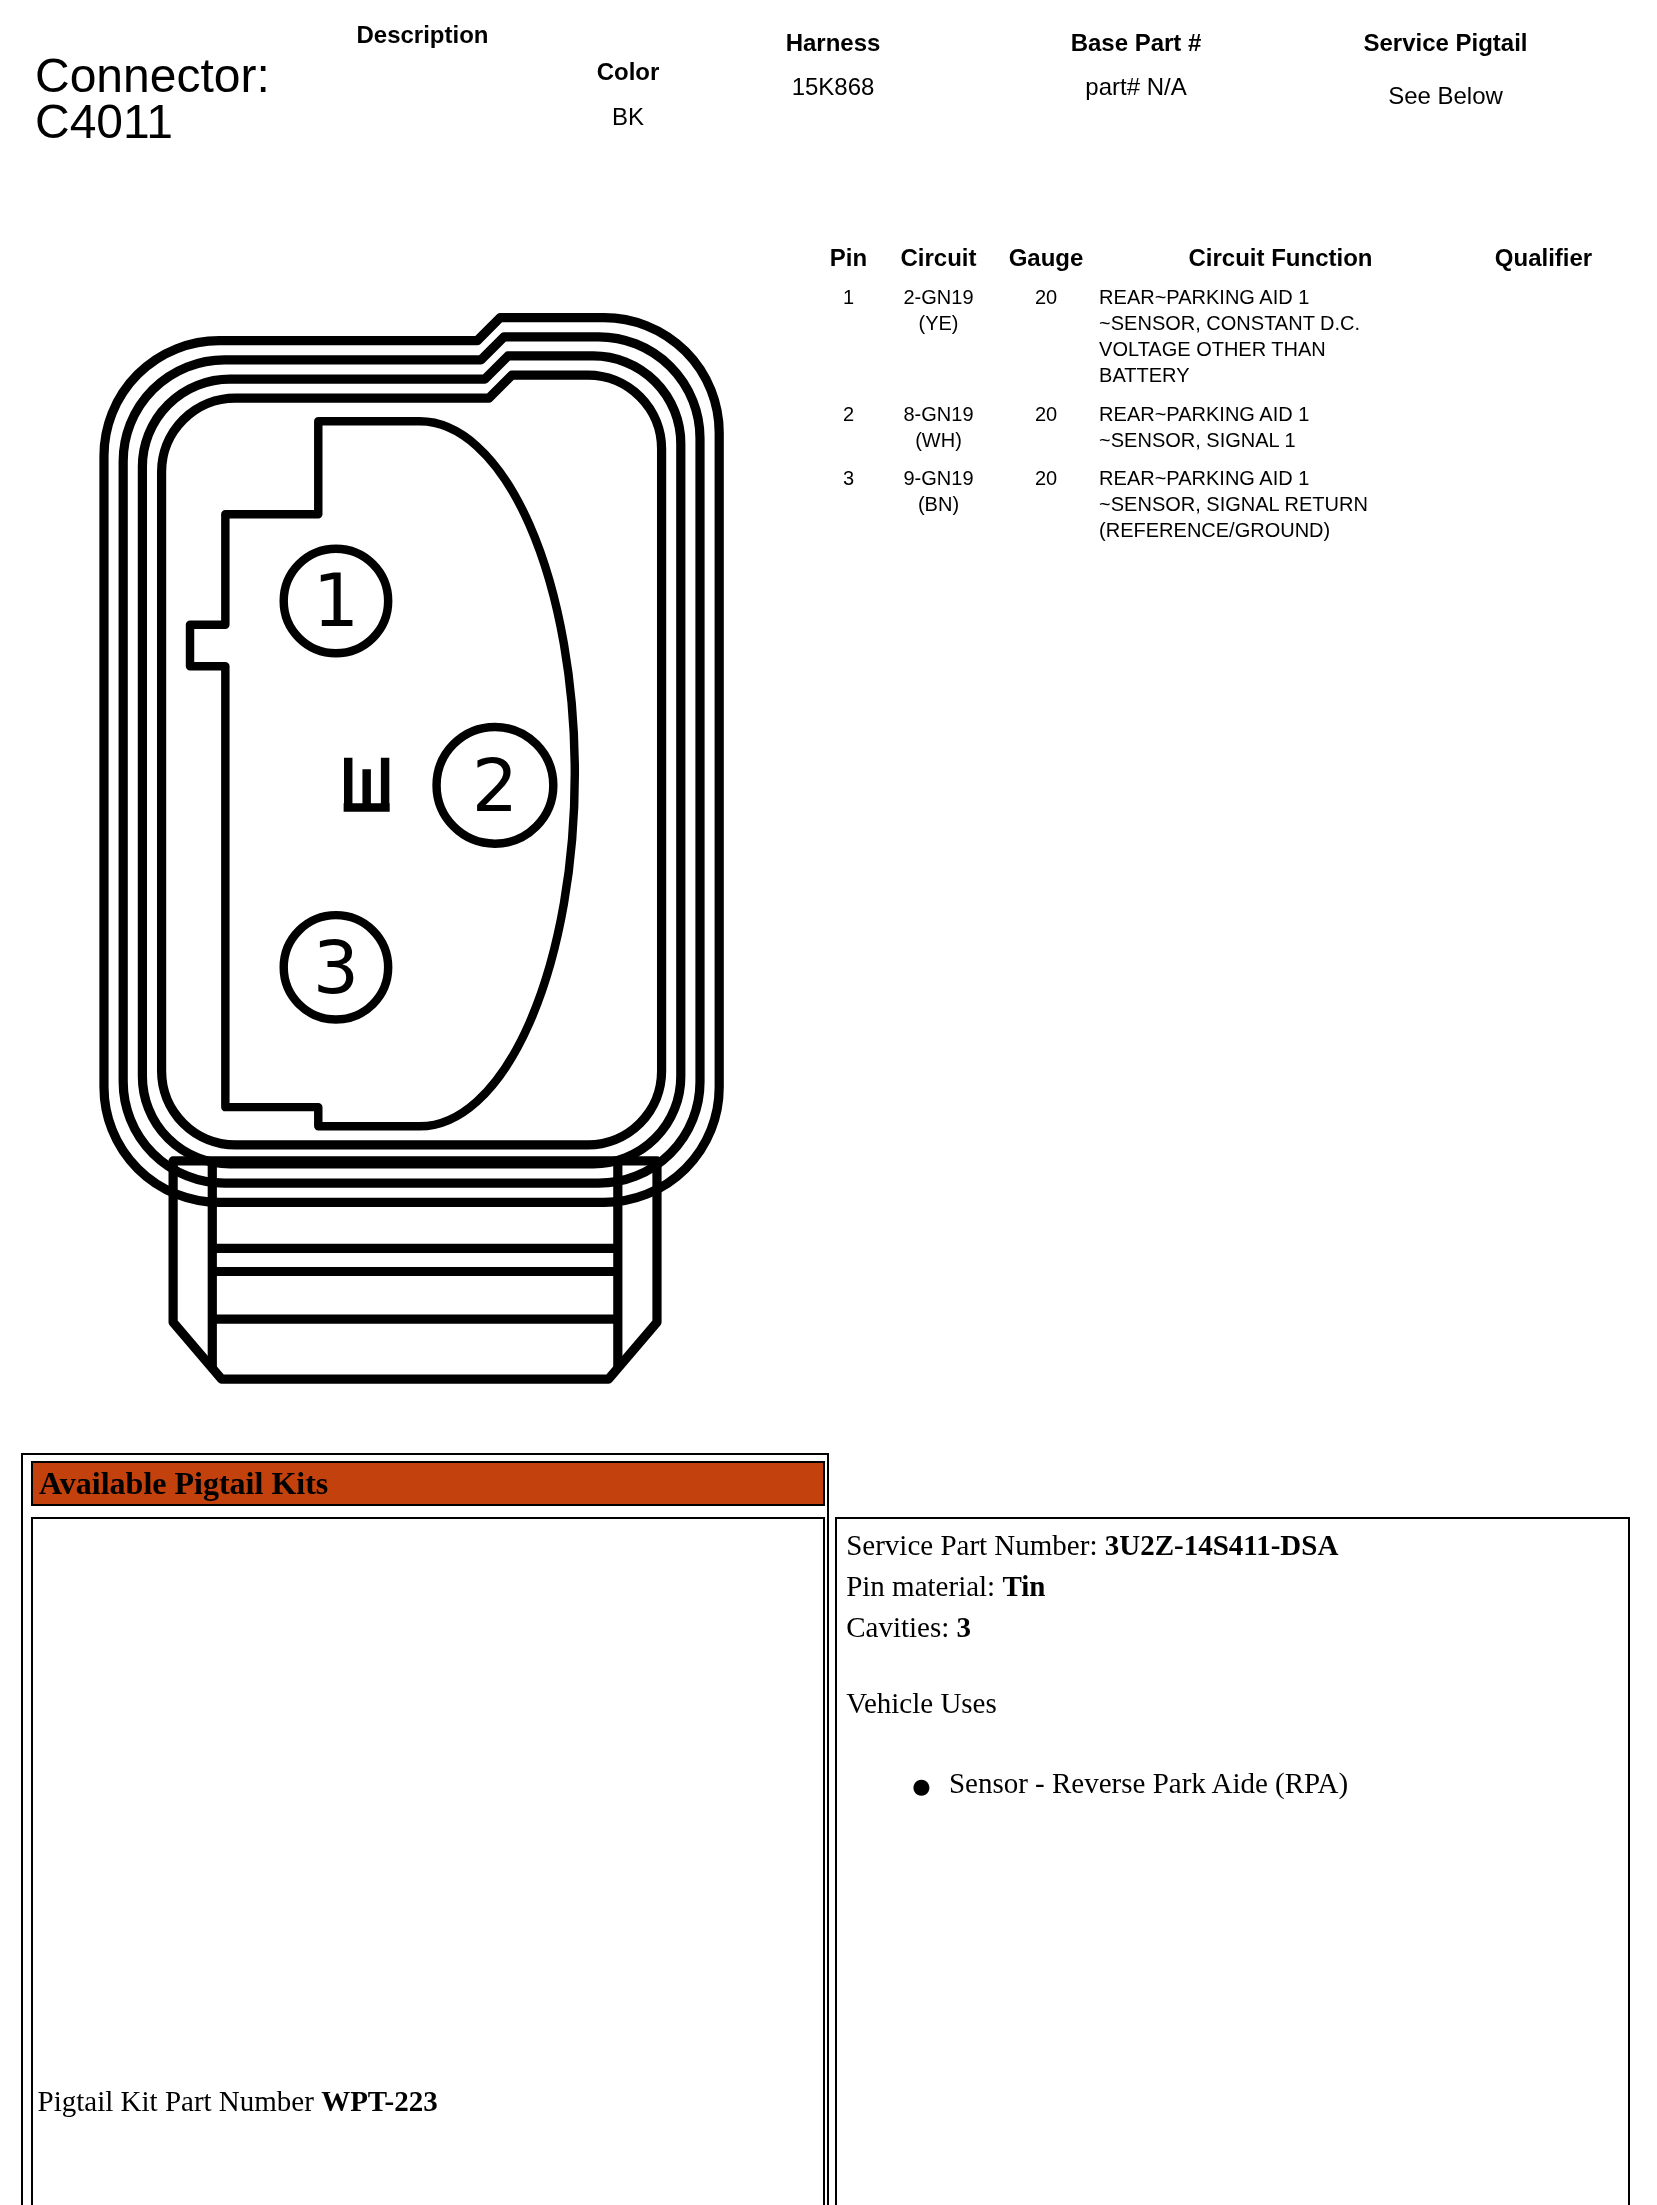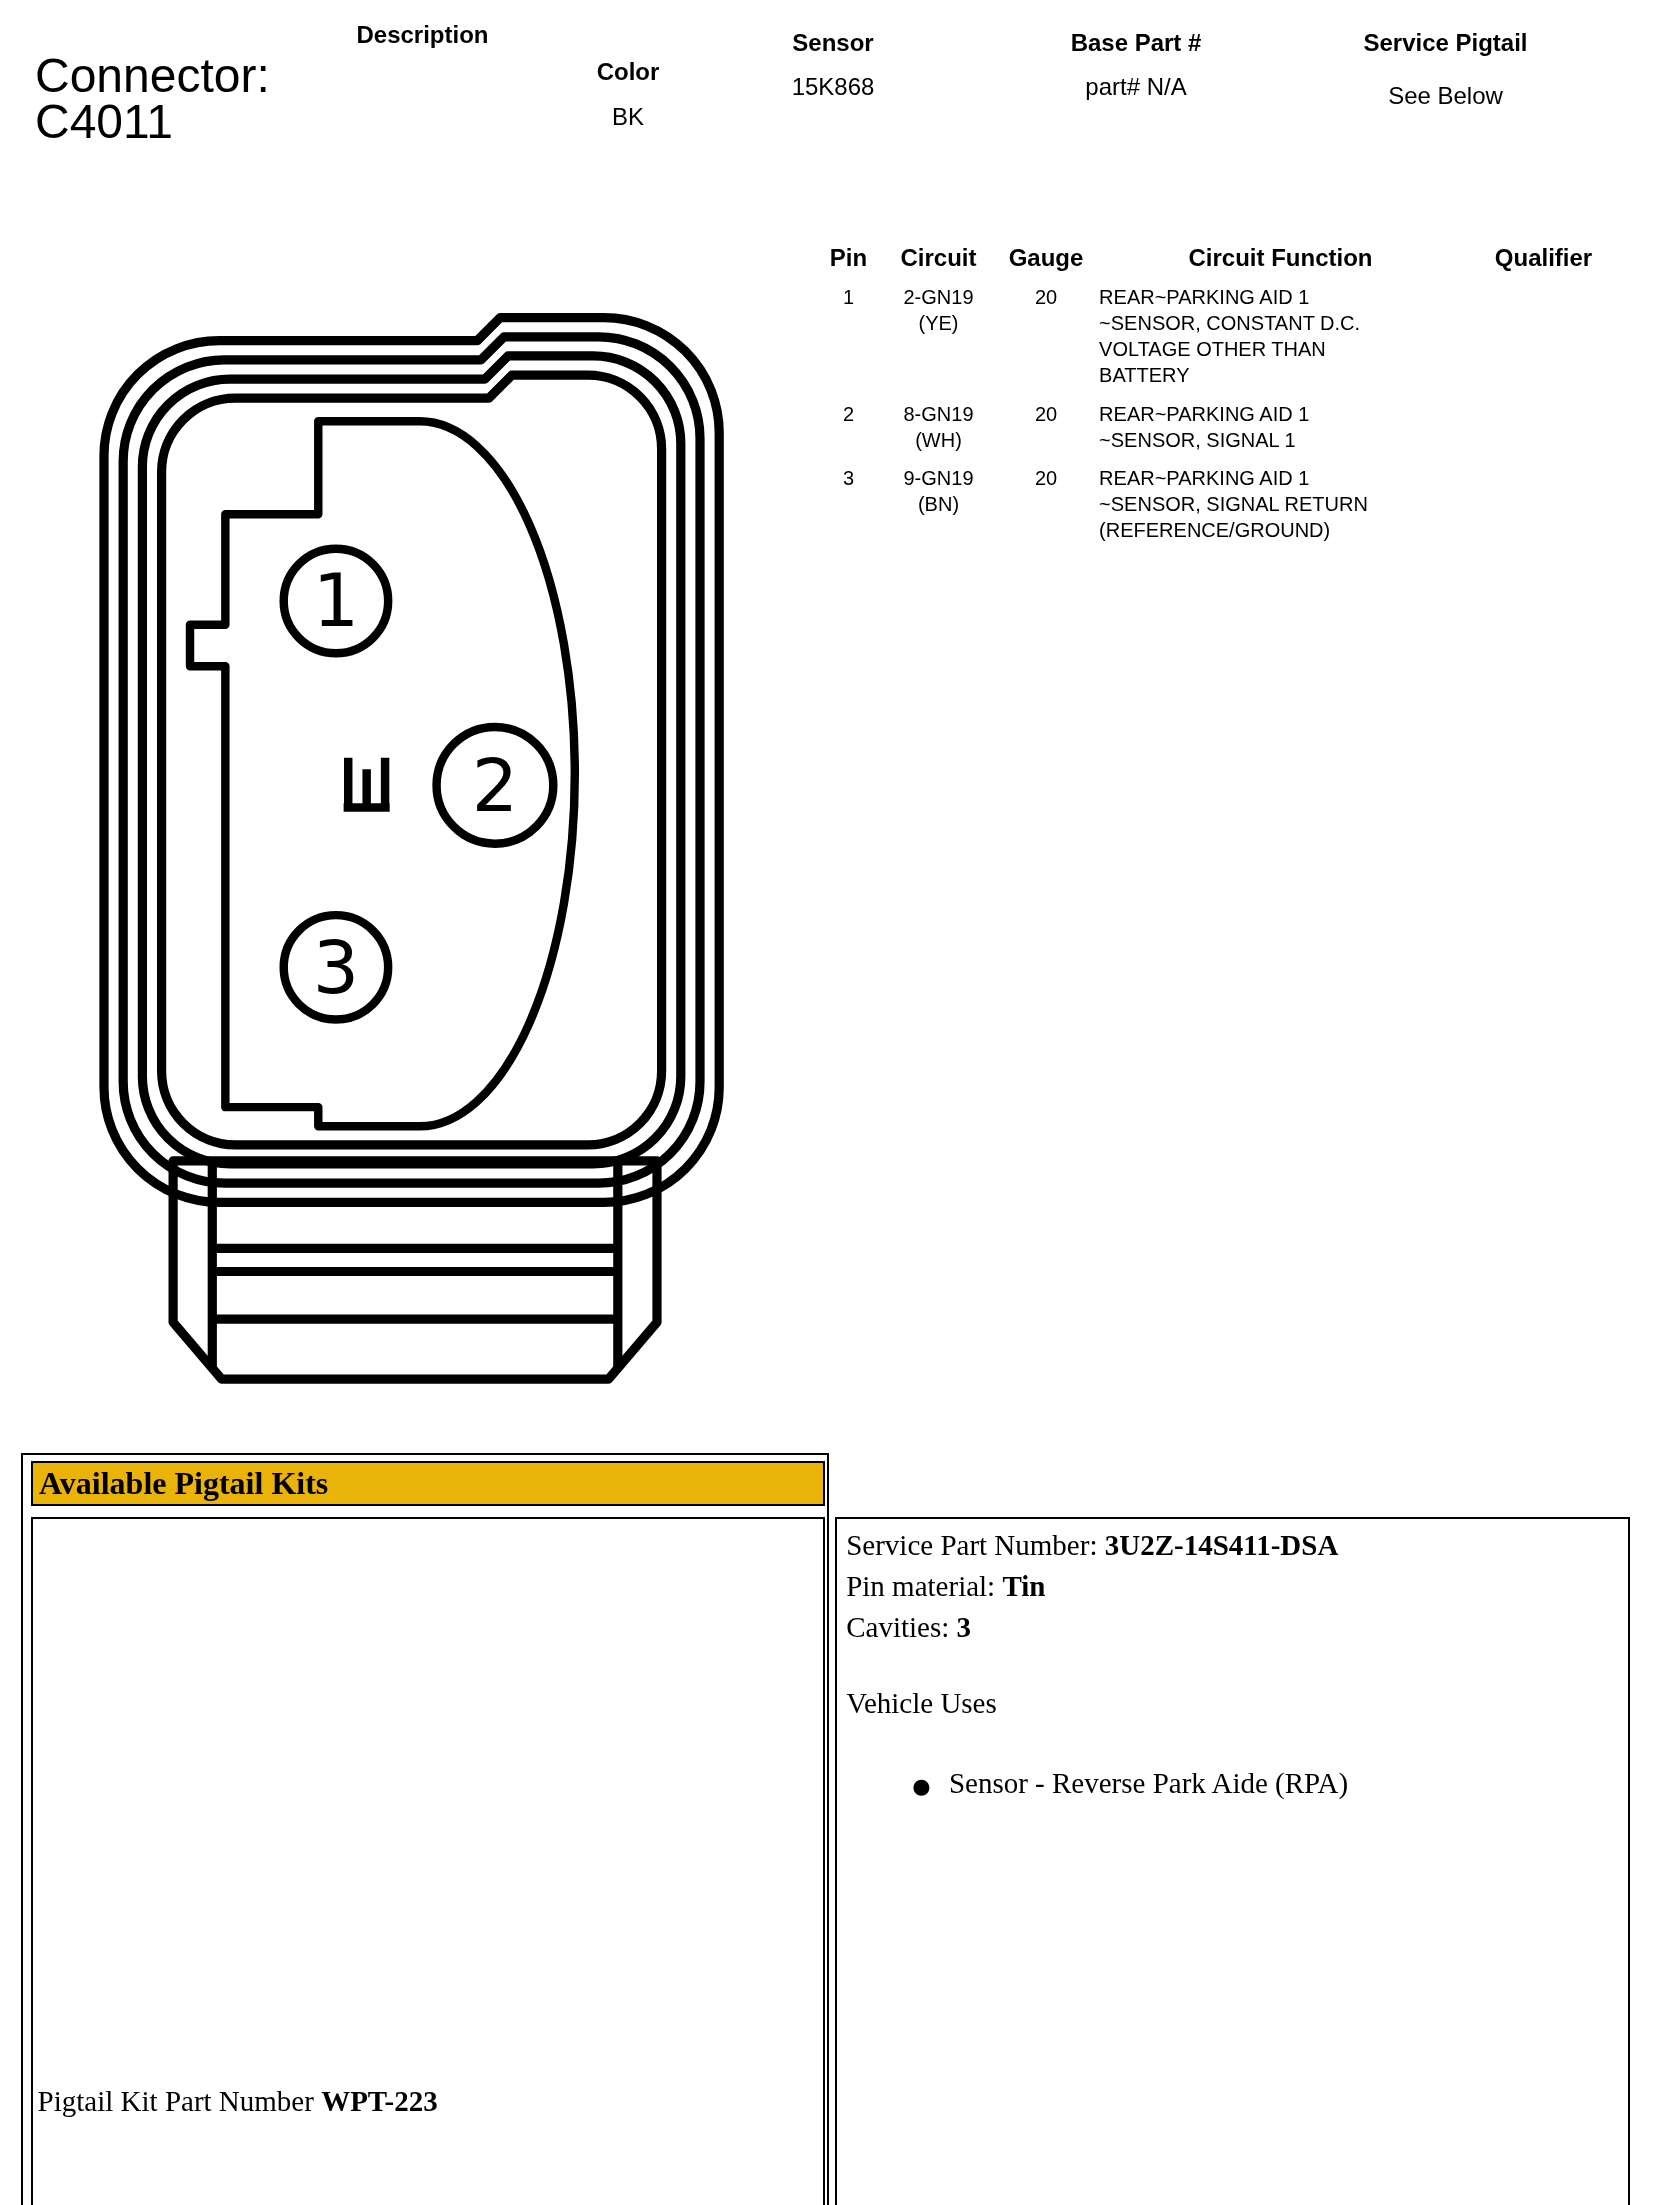--- a/index.html
+++ b/index.html
@@ -41,21 +41,21 @@
   .t-c { text-align: center; }
   .fn { padding-left: 3.1px; }
 
   
   .diagram { left: 97px; top: 293px; }
 
   
   .box { border: 2.3px solid #000; }
   .left-outer { left: 21px;  top: 1453px; width: 808px; height: 784px; }
   .title-box  {
-    left: 31px; top: 1461px; width: 794px; height: 45px; background: #eab308;
+    left: 31px; top: 1461px; width: 794px; height: 45px; background: #c2410c;
     font-family: "Liberation Serif", serif; font-size: 32px; font-weight: bold;
     line-height: 40px; padding-left: 6.1px;
   }
   .left-inner { left: 31px; top: 1517px; width: 794px; height: 722px; background: #fff; }
   .kit-line { position: absolute; left: 4.6px; top: 566px; font-family: "Liberation Serif", serif; font-size: 29px; }
   .right-box {
     left: 835px; top: 1517px; width: 795px; height: 722px; background: #fff;
     font-family: "Liberation Serif", serif; font-size: 29px; padding: 6.1px 9.2px;
   }
   .svc-line { line-height: 41px; }
@@ -74,21 +74,21 @@
 <div class="abs col c-desc">
   <div class="label">Description</div>
 </div>
 
 <div class="abs col c-color">
   <div class="label">Color</div>
   <div class="value">BK</div>
 </div>
 
 <div class="abs col c-harness">
-  <div class="label">Sensor</div>
+  <div class="label">Harness</div>
   <div class="value">15K868</div>
 </div>
 
 <div class="abs col c-base">
   <div class="label">Base Part #</div>
   <div class="value">part# N/A</div>
 </div>
 
 <div class="abs col c-spigtail">
   <div class="label">Service Pigtail</div>

